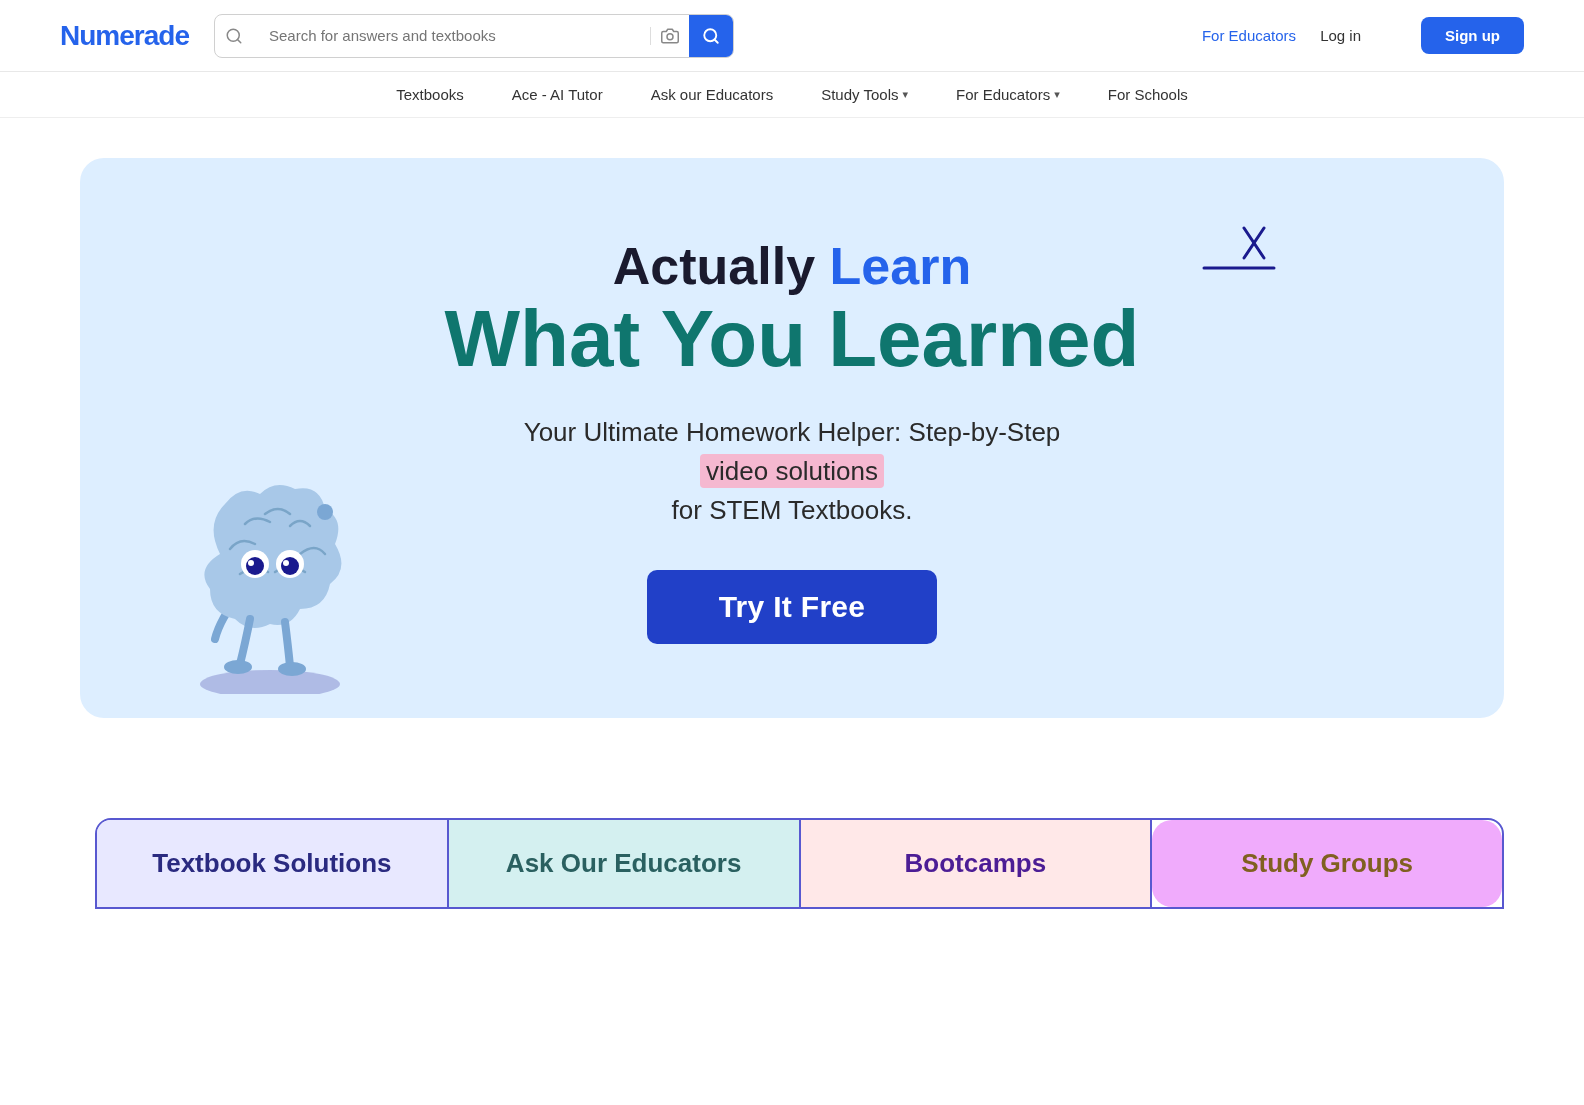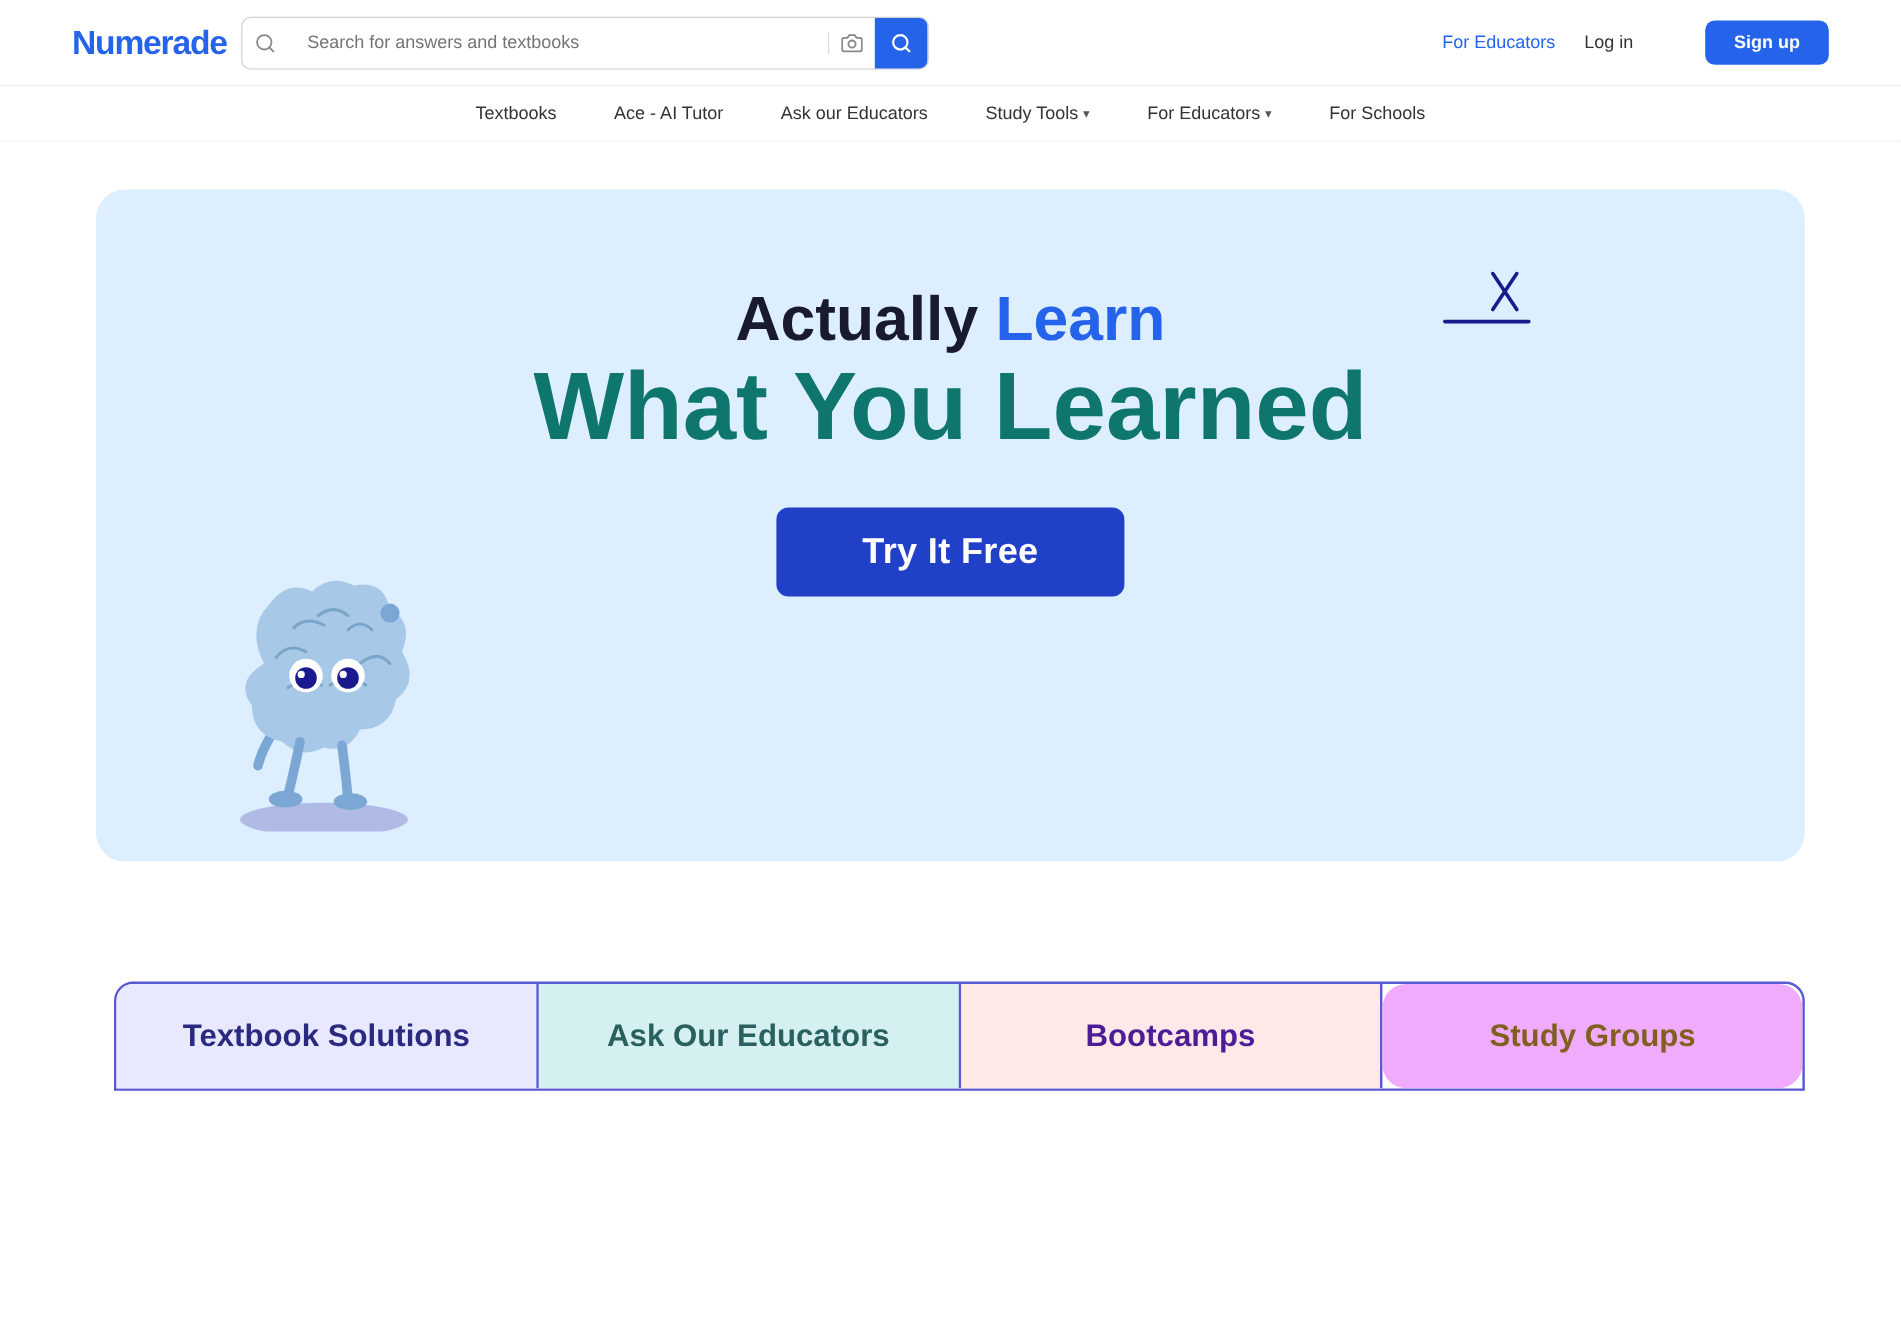--- a/index.html
+++ b/index.html
@@ -17,37 +17,37 @@
       align-items: center;
       justify-content: space-between;
       padding: 0 60px;
       height: 72px;
       background: #fff;
       border-bottom: 1px solid #e8e8e8;
     }
     .header-left {
       display: flex;
       align-items: center;
-      gap: 12px;
+      gap: 25px;
     }
     .logo {
       font-size: 28px;
       font-weight: 700;
       color: #1a1a2e;
       letter-spacing: -1px;
       text-decoration: none;
     }
     .logo span { color: #2563eb; }
     .search-bar {
       display: flex;
       align-items: center;
       border: 1.5px solid #d0d0d0;
       border-radius: 8px;
       overflow: hidden;
-      width: 573px;
+      width: 520px;
       height: 44px;
       background: #fff;
     }
     .search-bar input {
       border: none;
       outline: none;
       flex: 1;
       padding: 0 12px 0 16px;
       font-size: 15px;
       color: #555;
@@ -352,20 +352,25 @@
       </svg>
     </div>
 
     <div class="hero-title">
       <span class="hero-title-line1">
         Actually <span class="hero-title-learn">Learn</span>
       </span>
       <span class="hero-title-line2">What You Learned</span>
     </div>
 
+    <div class="hero-subtitle">
+      <span>Your Ultimate Homework Helper: Step-by-Step</span><br>
+      <span class="highlight-pink">video solutions</span><br>
+      <span>for STEM Textbooks.</span>
+    </div>
 
     <button class="try-free-btn">Try It Free</button>
   </section>
 </div>
 
 <div class="tabs-section">
   <div class="tabs-row">
     <div class="tab-item tab-textbook">Textbook Solutions</div>
     <div class="tab-item tab-educators">Ask Our Educators</div>
     <div class="tab-item tab-bootcamps">Bootcamps</div>

